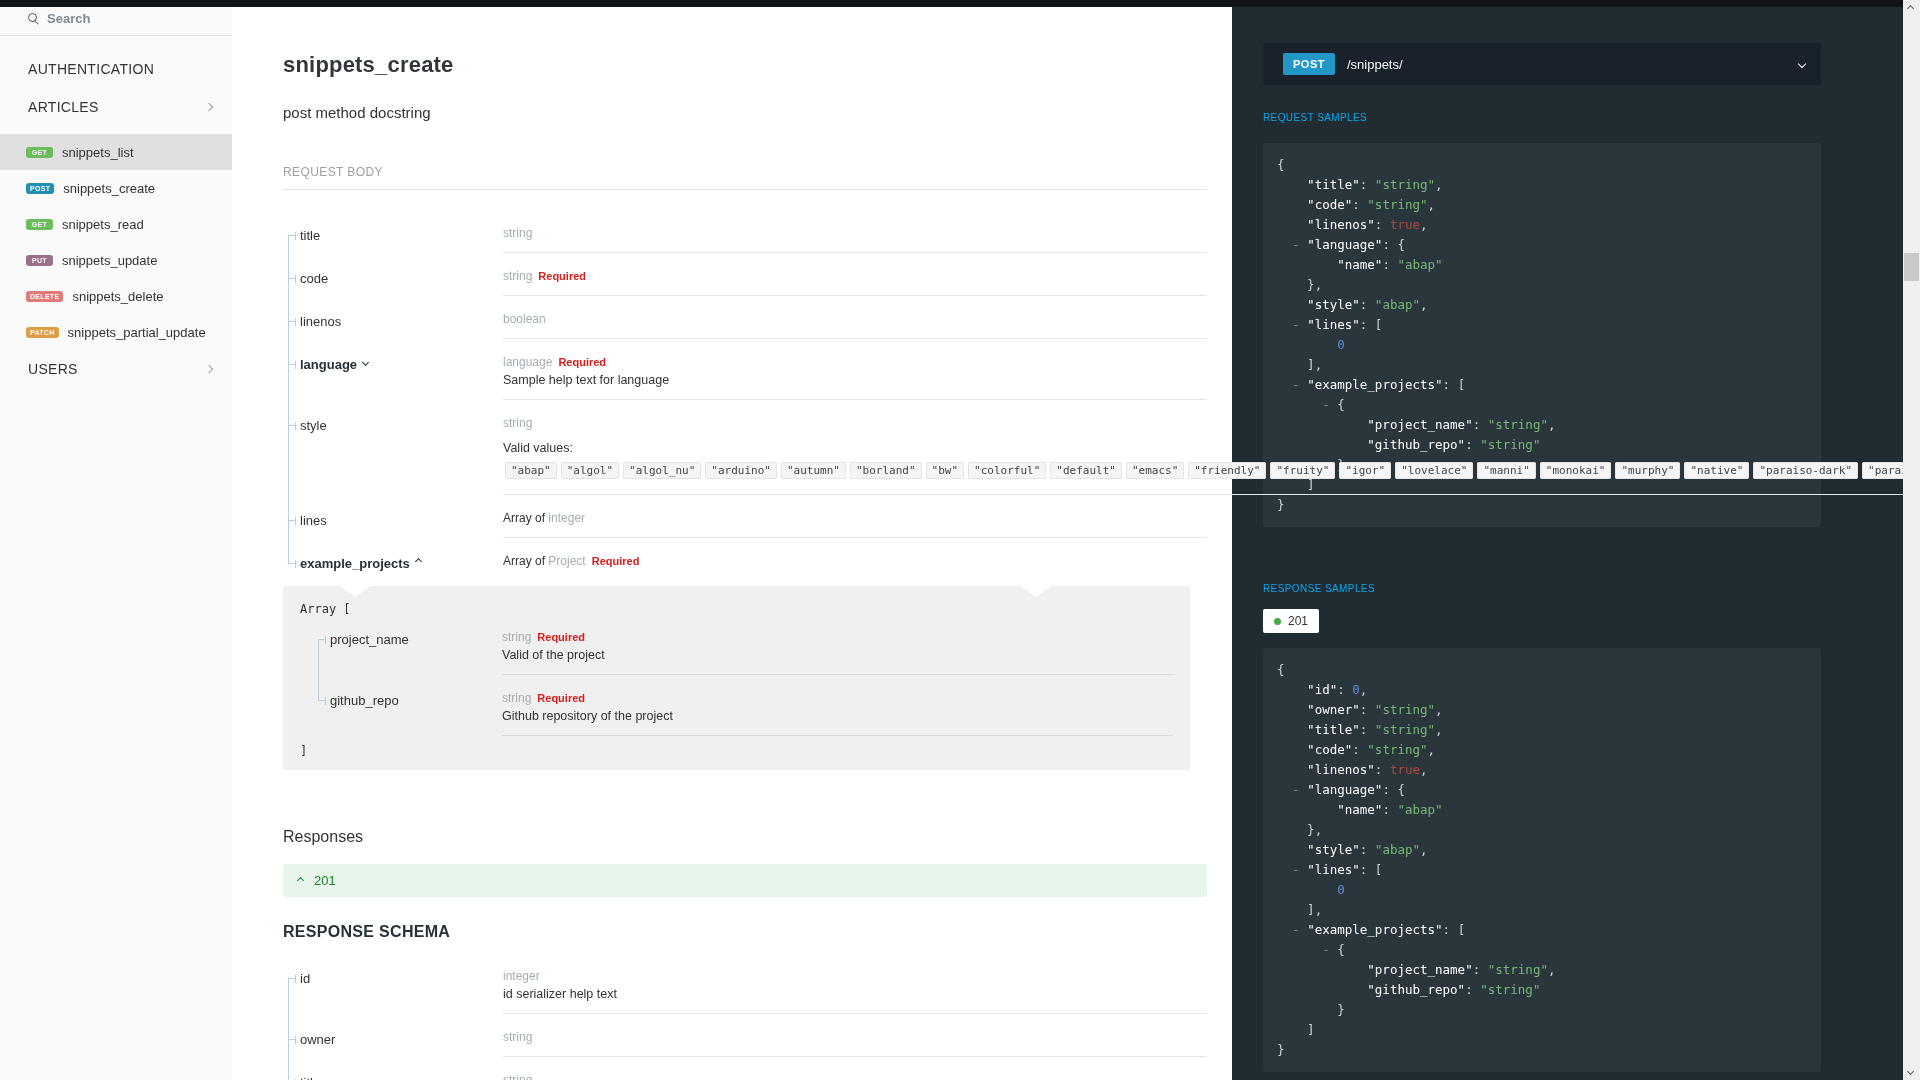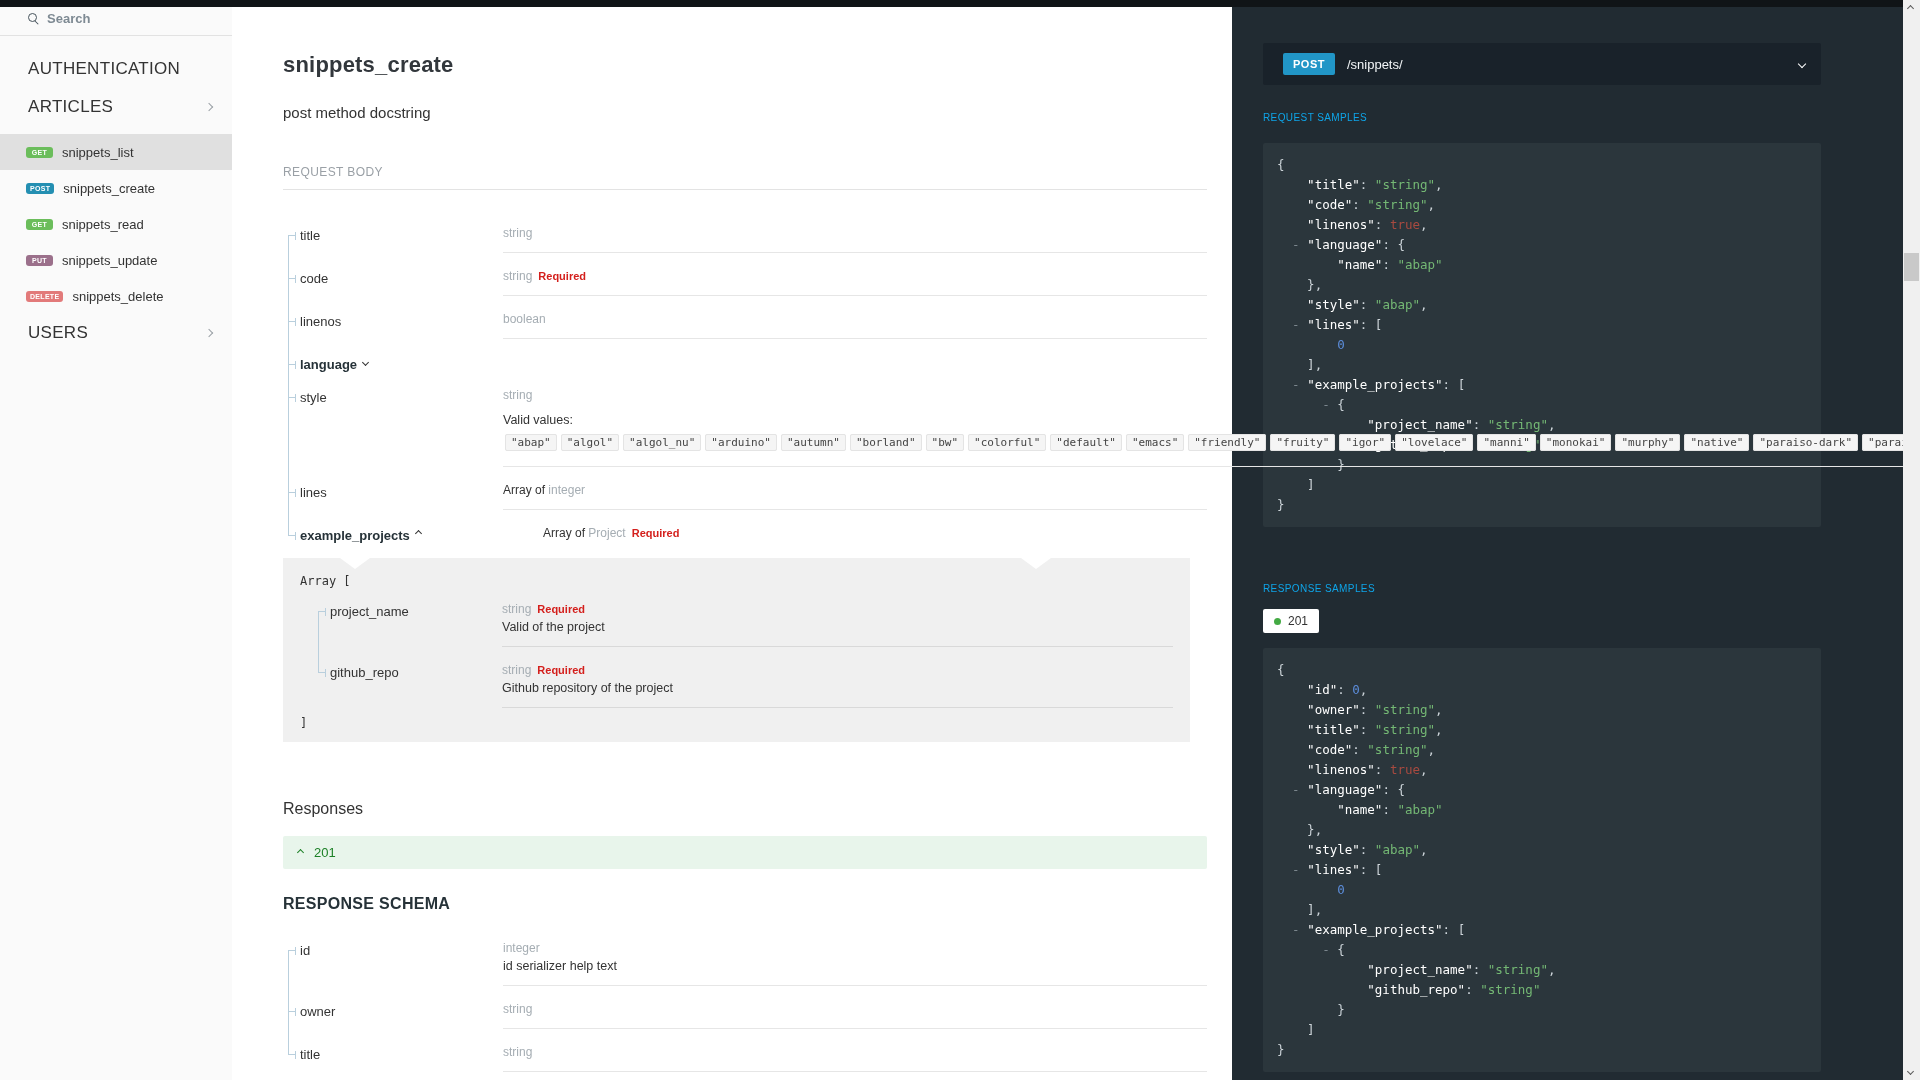--- a/index.html
+++ b/index.html
@@ -11,21 +11,21 @@
   .topstrip { position:absolute; top:0; left:0; width:1903px; height:7px; background:#101417; z-index:50; }
 
   
   .sidebar { width:232px; height:100%; background:#fafafa; flex:none; }
   .search { display:flex; align-items:center; gap:7px; padding:11px 20px 9px 28px; border-bottom:1px solid #e2e2e2; }
   .mag { position:relative; width:12px; height:12px; flex:none; }
   .mag::before { content:''; position:absolute; width:7px; height:7px; border:1.5px solid #46535c; border-radius:50%; top:0; left:0; }
   .mag::after { content:''; position:absolute; width:5px; border-top:1.5px solid #46535c; transform:rotate(45deg); top:9px; left:6px; }
   .searchin { border:none; outline:none; background:transparent; font-family:"Liberation Sans",sans-serif; font-size:13px; color:#333; width:140px; font-weight:bold; }
   .searchin::placeholder { color:#7e8a93; font-weight:bold; }
-  .navsec { height:38px; display:flex; align-items:center; justify-content:space-between; padding:0 20px 0 28px; font-size:17px; color:#333; letter-spacing:.3px; cursor:pointer; }
+  .navsec { height:38px; display:flex; align-items:center; justify-content:space-between; padding:0 20px 0 28px; font-size:14px; color:#333; letter-spacing:.3px; cursor:pointer; }
   .navsec.first { margin-top:14px; }
   .navsec.activesec { background:#ededed; }
   .navsec.activesec .seclabel-txt { color:#2b6fd4; }
   .cv { display:inline-block; width:6px; height:6px; border-right:1.6px solid #9aa0a6; border-bottom:1.6px solid #9aa0a6; transform:rotate(45deg); }
   .cv.r { transform:rotate(-45deg); }
   .cv.u { transform:rotate(-135deg); }
   #oplist { margin-top:8px; }
   .op { height:36px; display:flex; align-items:center; gap:9px; padding-left:26px; font-size:13px; color:#333; cursor:pointer; }
   .op.active { background:#e0e0e0; }
   .badge { display:inline-block; min-width:27px; text-align:center; padding:2px 4px 2px; border-radius:3px; color:#fff; font-size:7px; font-weight:bold; letter-spacing:.3px; }
@@ -48,21 +48,21 @@
   .fname { width:220px; flex:none; padding-left:17px; position:relative; font-size:13px; color:#333; padding-top:1px; }
   .trunk { position:absolute; left:5px; top:-16px; bottom:0; width:0; border-left:1px solid #b9cfdd; }
   .frow.first .trunk { top:9px; }
   .frow.last .trunk { bottom:auto; height:25px; }
   .tick { position:absolute; left:5px; top:9px; width:8px; border-top:1px solid #b9cfdd; }
   .tick::after { content:''; position:absolute; right:0; top:-4px; height:8px; border-right:1px solid #b9cfdd; }
   .nm { vertical-align:middle; }
   .nm.b { font-weight:bold; color:#263238; }
   .fcv { width:5px; height:5px; border-width:1.5px; border-color:#333; margin-left:6px; vertical-align:middle; position:relative; top:-2px; }
   .fdesc { flex:1; border-bottom:1px solid #e6e6e6; padding-bottom:12px; }
-  .fdesc.nob { border-bottom:none; padding-bottom:0;margin-left:40px; }
+  .fdesc.nob { border-bottom:none; padding-bottom:0; }
   .tline { font-size:12px; color:#a5adb3; }
   .tpre { color:#333; }
   .req { color:#d41f1c; font-weight:bold; font-size:11px; margin-left:6px; }
   .fhelp { font-size:12.5px; color:#333; margin-top:4px; }
   .vvwrap { margin-top:7px; font-size:12.5px; color:#333; line-height:22px; }
   .chip { font-family:"DejaVu Sans Mono",monospace; font-size:11px; color:#444; background:#f5f5f5; border:1px solid #e4e4e4; border-radius:2px; padding:1px 5px; margin:0 2px; white-space:nowrap; }
 
   .arraybox { position:relative; margin-top:15px; width:907px; background:#f0f0f0; padding:16px 17px 12px; }
   .notch { position:absolute; top:0; width:0; height:0; border-left:15px solid transparent; border-right:15px solid transparent; border-top:11px solid #fff; }
   .notch.n1 { left:57px; }
@@ -140,20 +140,24 @@
           <span class="op-label">snippets_read</span>
         </div>
         <div class="op">
           <span class="badge put">PUT</span>
           <span class="op-label">snippets_update</span>
         </div>
         <div class="op">
           <span class="badge delete">DELETE</span>
           <span class="op-label">snippets_delete</span>
         </div>
+        <div class="op">
+          <span class="badge patch">PATCH</span>
+          <span class="op-label">snippets_partial_update</span>
+        </div>
       </div>
     <div class="navsec">
       <span class="seclabel-txt">USERS</span>
       <span class="cv r"></span>
     </div>
   </aside>
 
   <main class="main">
     <div class="main-inner">
       <h1 class="ptitle">snippets_create</h1>
@@ -173,20 +177,24 @@
             </div>
           </div>
           <div class="frow">
             <div class="fname"><span class="trunk"></span><span class="tick"></span><span class="nm">linenos</span></div>
             <div class="fdesc">
               <div class="tline"><span class="ttype">boolean</span></div>
             </div>
           </div>
           <div class="frow">
             <div class="fname"><span class="trunk"></span><span class="tick"></span><span class="nm b">language</span><span class="cv fcv"></span></div>
+            <div class="fdesc">
+              <div class="tline"><span class="ttype">language</span><span class="req">Required</span></div>
+              <div class="fhelp">Sample help text for language</div>
+            </div>
           </div>
           <div class="frow">
             <div class="fname"><span class="trunk"></span><span class="tick"></span><span class="nm">style</span></div>
             <div class="fdesc">
               <div class="tline"><span class="ttype">string</span></div>
               <div class="vvwrap"><span class="vvlabel">Valid values: </span><span class="chip">"abap"</span><span class="chip">"algol"</span><span class="chip">"algol_nu"</span><span class="chip">"arduino"</span><span class="chip">"autumn"</span><span class="chip">"borland"</span><span class="chip">"bw"</span><span class="chip">"colorful"</span><span class="chip">"default"</span><span class="chip">"emacs"</span><span class="chip">"friendly"</span><span class="chip">"fruity"</span><span class="chip">"igor"</span><span class="chip">"lovelace"</span><span class="chip">"manni"</span><span class="chip">"monokai"</span><span class="chip">"murphy"</span><span class="chip">"native"</span><span class="chip">"paraiso-dark"</span><span class="chip">"paraiso-light"</span></div>
             </div>
           </div>
           <div class="frow">
             <div class="fname"><span class="trunk"></span><span class="tick"></span><span class="nm">lines</span></div>

